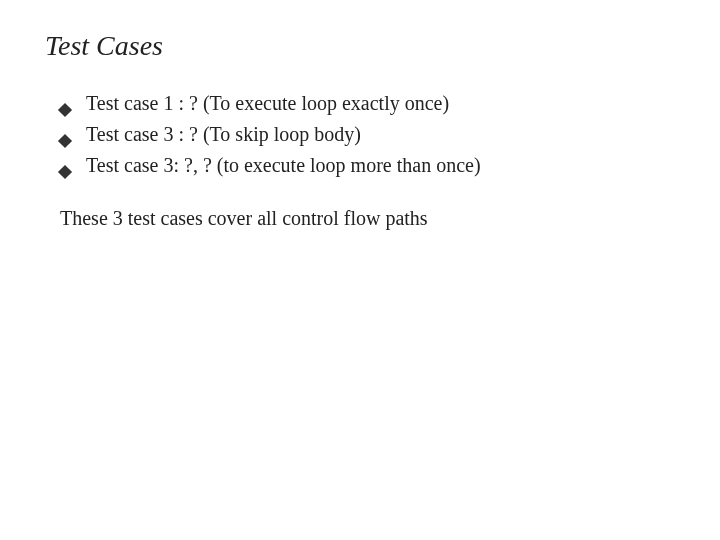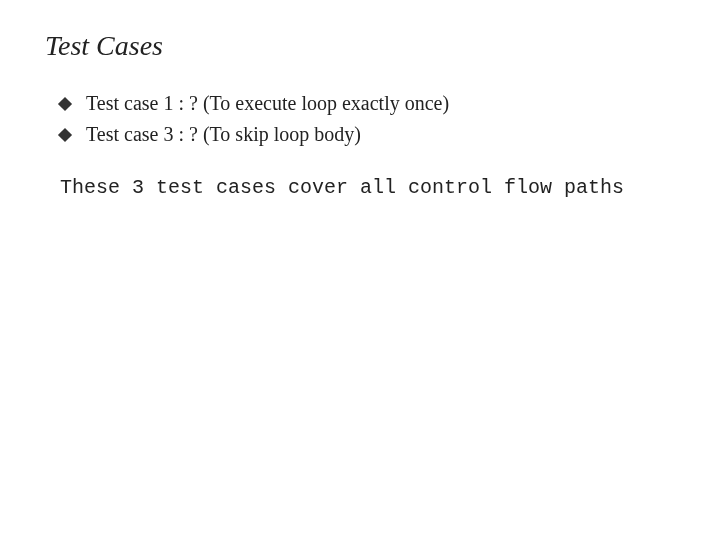--- a/index.html
+++ b/index.html
@@ -33,21 +33,21 @@
     }
 
     .bullet-list {
       list-style: none;
       margin-left: 20px;
       margin-bottom: 30px;
     }
 
     .bullet-list li {
       display: flex;
-      align-items: flex-start;
+      align-items: flex-end;
       margin-bottom: 8px;
       font-size: 20px;
       color: #222222;
     }
 
     .bullet-diamond {
       display: inline-block;
       width: 10px;
       height: 10px;
       background-color: #333333;
@@ -55,36 +55,39 @@
       margin-right: 16px;
       margin-top: 7px;
       flex-shrink: 0;
     }
 
     .summary-text {
       font-size: 20px;
       color: #222222;
       margin-left: 20px;
       margin-top: 21px;
-      font-family: Liberation Mono, monospace;
     }
   </style>
 </head>
 <body>
 
 <div class="slide">
 
   <h1 class="title">Test Cases</h1>
 
   <ul class="bullet-list">
     <li>
       <span class="bullet-diamond"></span>
       <span>Test case 1 : ? (To execute loop exactly once)</span>
     </li>
     <li>
       <span class="bullet-diamond"></span>
       <span>Test case 3 : ? (To skip loop body)</span>
     </li>
+    <li>
+      <span class="bullet-diamond"></span>
+      <span>Test case 3: ?, ? (to execute loop more than once)</span>
+    </li>
   </ul>
 
   <p class="summary-text">These 3 test cases cover all control flow paths</p>
 
 </div>
 
 </body></html>

